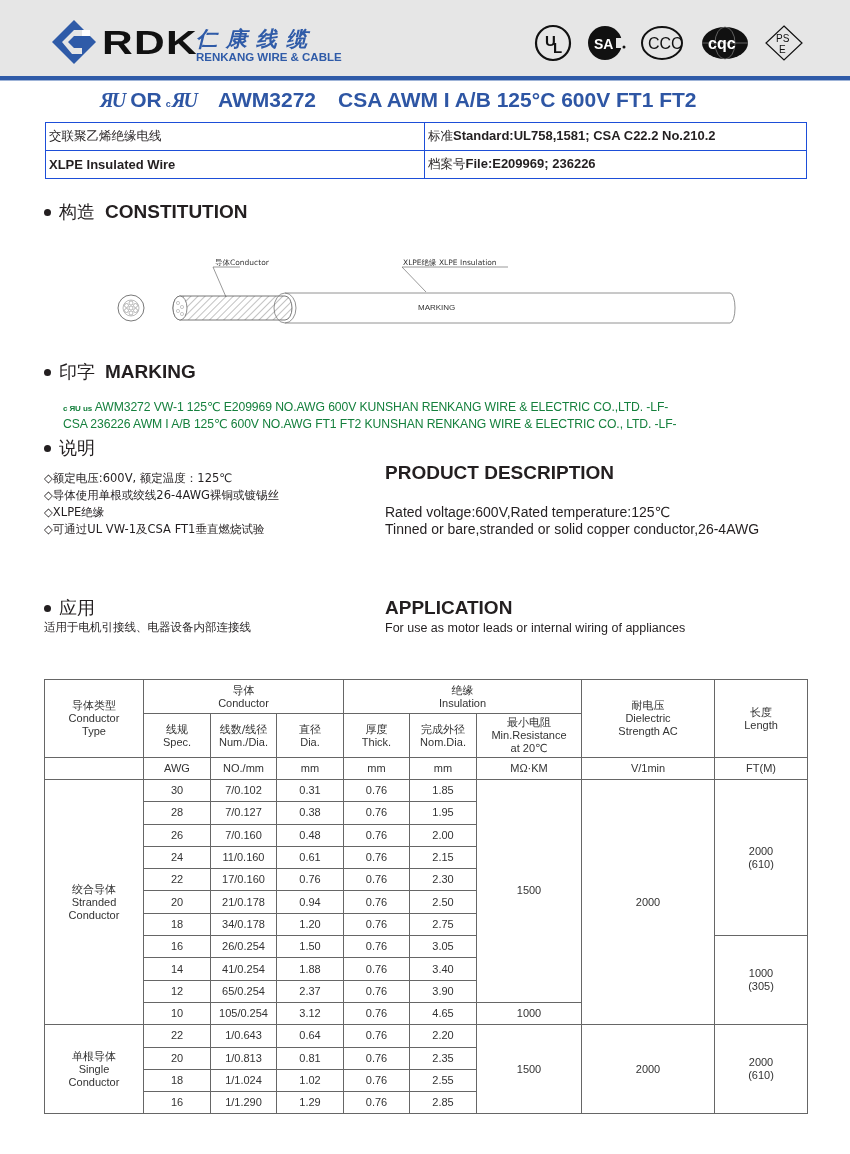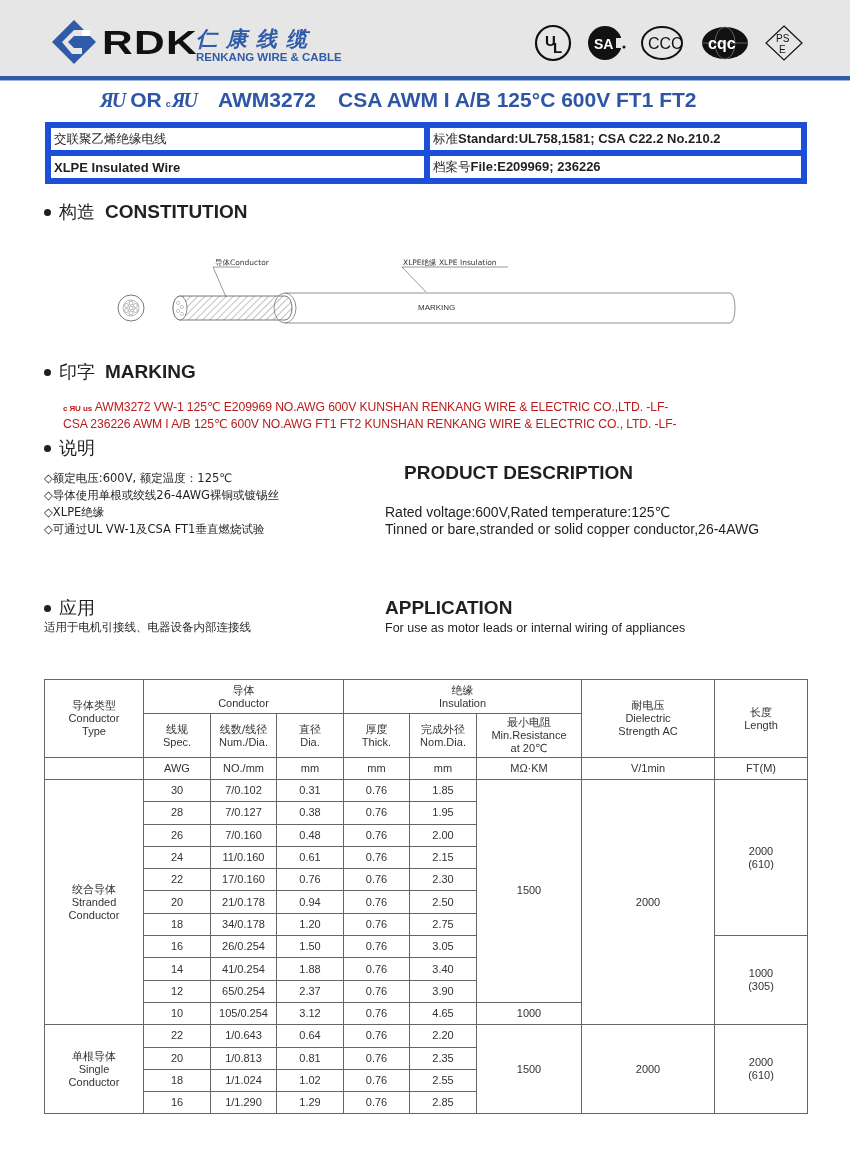--- a/index.html
+++ b/index.html
@@ -23,40 +23,40 @@
 
   
   .title { position: absolute; left: 100px; top: 88px; height: 28px; display: flex; align-items: baseline; color: #2e56a4; font-weight: bold; font-size: 21px; white-space: nowrap; }
   .ul-mark { font-family: "Liberation Serif", serif; font-weight: 900; font-size: 20px; letter-spacing: -2px; font-style: italic; }
   .c-mark { font-size: 9px; margin: 0 1px 0 4px; }
   .title .sp { display: inline-block; width: 6px; }
   .title .gap { display: inline-block; width: 22px; }
 
   
   table.info { position: absolute; left: 45px; top: 122px; width: 762px; border-collapse: collapse; font-size: 13px; }
-  table.info td { border: 6px solid #1d4ed8; height: 28px; padding: 0 3px; vertical-align: middle; }
+  table.info td { border: 1px solid #1d4ed8; height: 28px; padding: 0 3px; vertical-align: middle; }
   table.info td.l { width: 379px; }
   .b { font-weight: bold; }
 
   
   .sec { position: absolute; left: 44px; display: flex; align-items: center; white-space: nowrap; }
   .bullet { width: 7px; height: 7px; border-radius: 50%; background: #231f20; margin-right: 8px; }
   .sec-cn { font-family: "DejaVu Sans", sans-serif; font-size: 18px; margin-right: 10px; }
   .sec-en { font-weight: bold; font-size: 19px; }
 
   
   .diagram { position: absolute; left: 100px; top: 252px; width: 640px; height: 82px; }
 
   
-  .marking { position: absolute; left: 63px; top: 400px; font-size: 12.2px; line-height: 15.5px; color: #b91c1c; white-space: nowrap; letter-spacing: -0.1px; }
+  .marking { position: absolute; left: 63px; top: 400px; font-size: 12.2px; line-height: 15.5px; color: #15803d; white-space: nowrap; letter-spacing: -0.1px; }
   .mk-ul { font-size: 8px; font-weight: bold; }
 
   
   .desc-cn { position: absolute; left: 44px; top: 470px; font-family: "DejaVu Sans", sans-serif; font-size: 11.5px; line-height: 17px; white-space: nowrap; }
-  .desc-en-title { position: absolute; left: 404px; top: 462px; font-weight: bold; font-size: 19px; white-space: nowrap; }
+  .desc-en-title { position: absolute; left: 385px; top: 462px; font-weight: bold; font-size: 19px; white-space: nowrap; }
   .desc-en { position: absolute; left: 385px; top: 487px; font-size: 14px; line-height: 17px; white-space: nowrap; margin-top: 17px; }
 
   .app-cn { position: absolute; left: 44px; top: 620px; font-family: "DejaVu Sans", sans-serif; font-size: 11.5px; white-space: nowrap; }
   .app-en-title { position: absolute; left: 385px; top: 597px; font-weight: bold; font-size: 19px; white-space: nowrap; }
   .app-en { position: absolute; left: 385px; top: 621px; font-size: 12.5px; white-space: nowrap; }
 
   
   table.spec { position: absolute; left: 44px; top: 679px; width: 763px; border-collapse: collapse; font-size: 11px; color: #333; text-align: center; table-layout: fixed; }
   table.spec td { border: 1px solid #666; padding: 0; vertical-align: middle; line-height: 13px; }
   table.spec tr.h1 td { height: 34px; }

